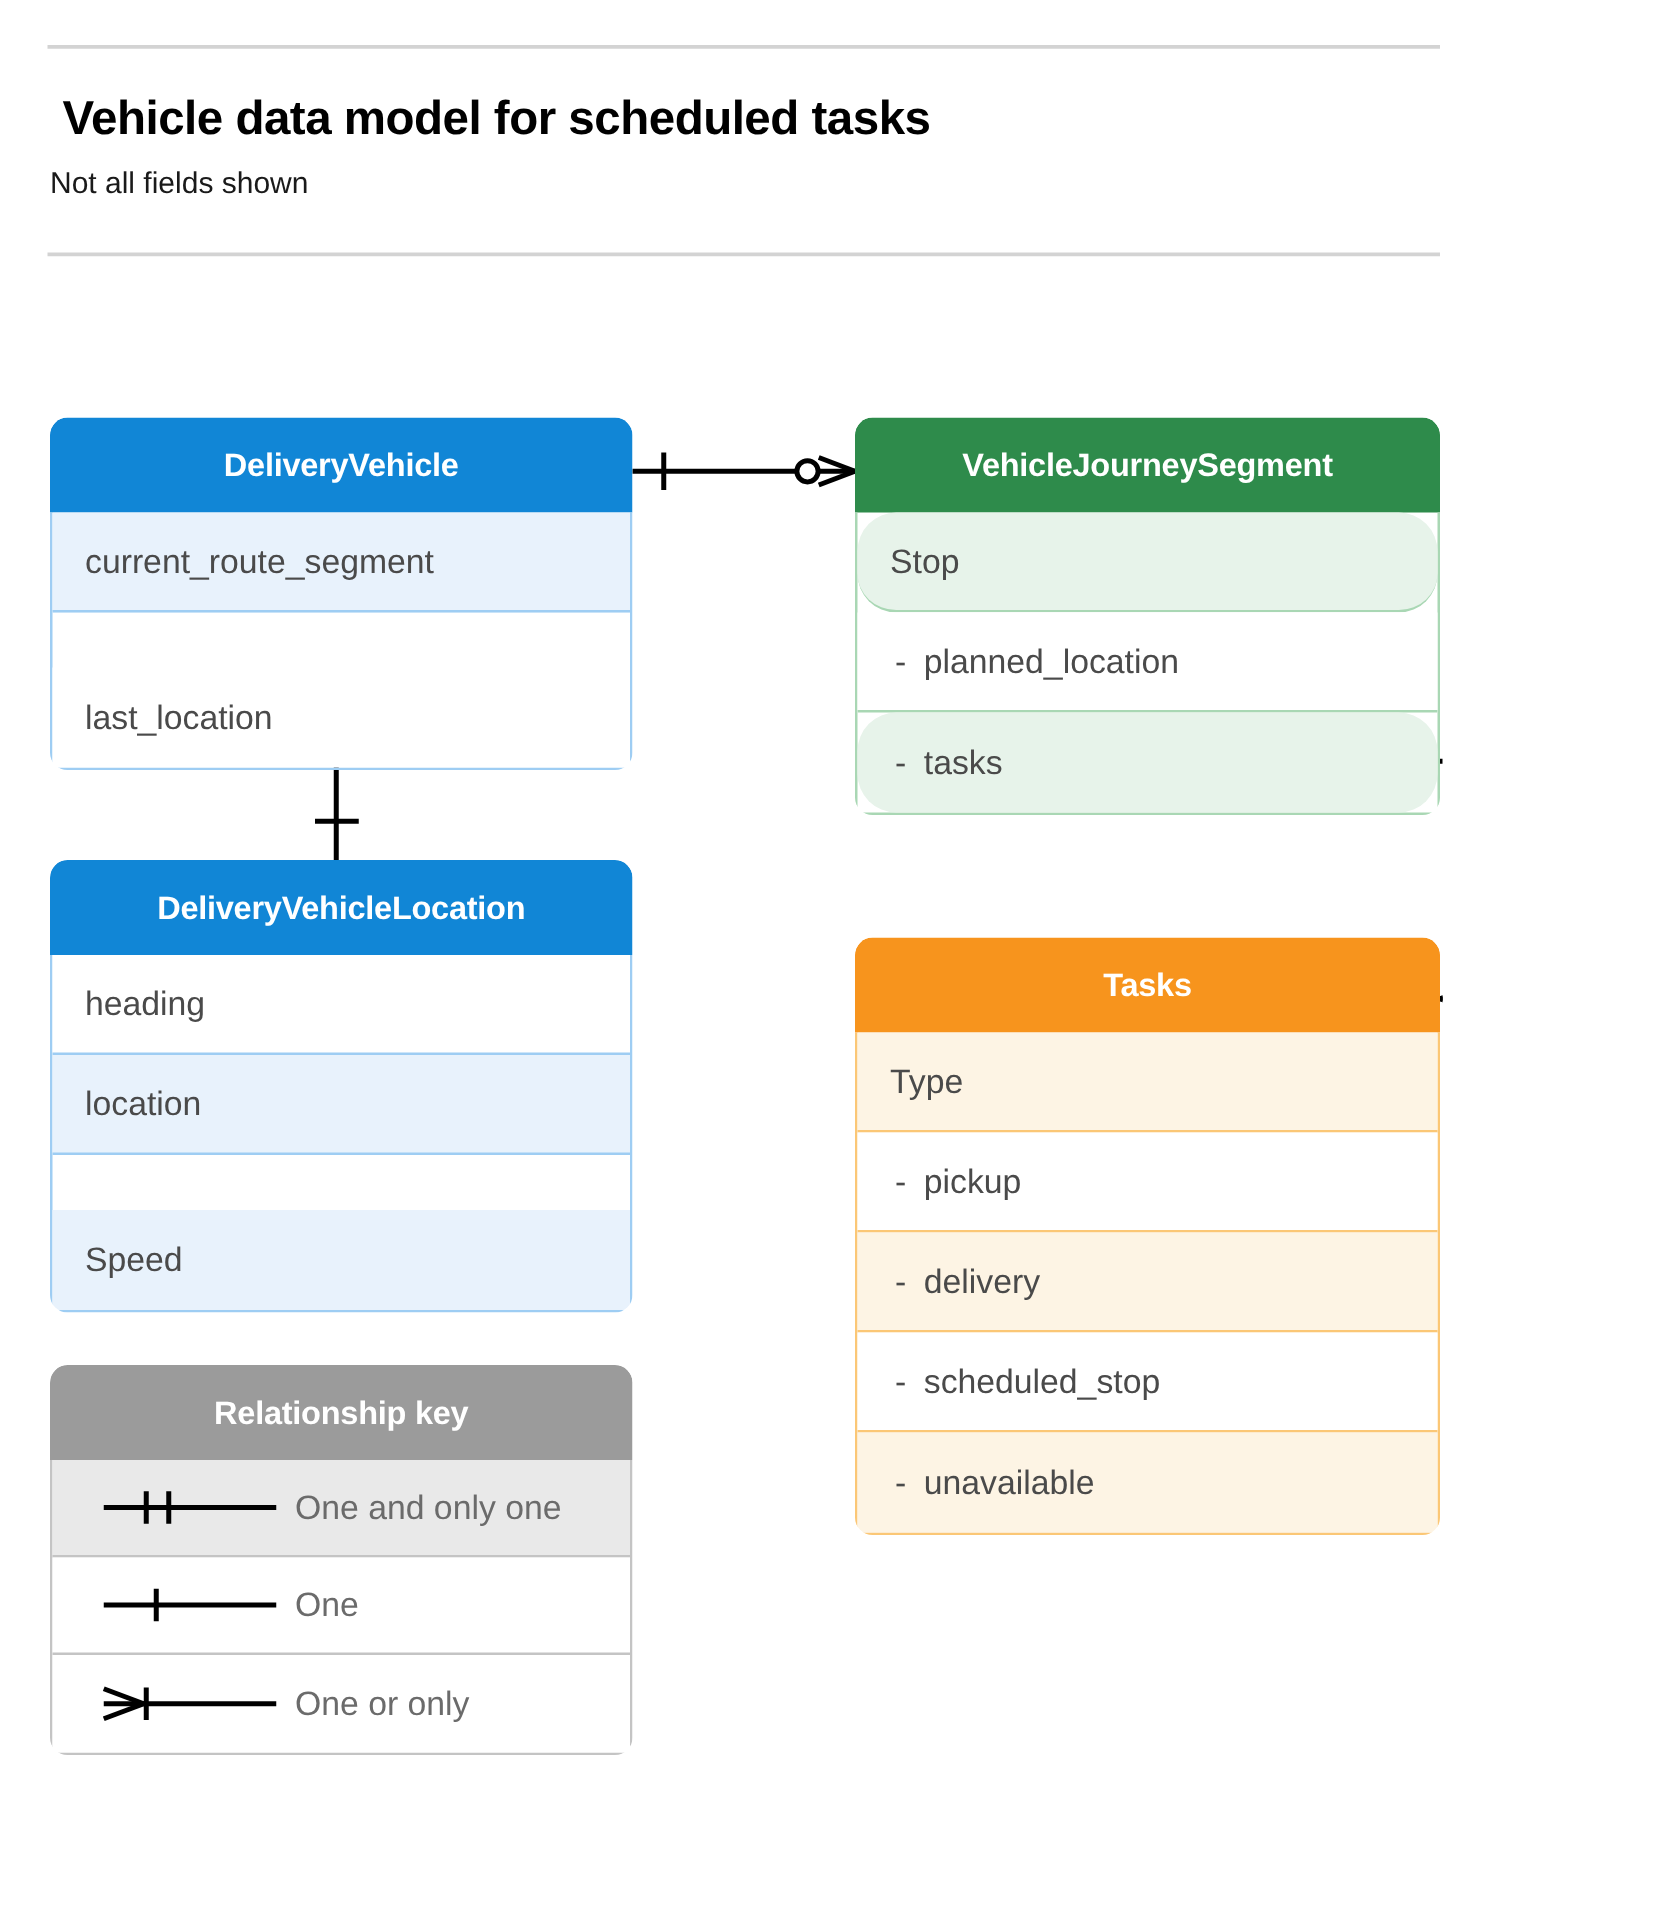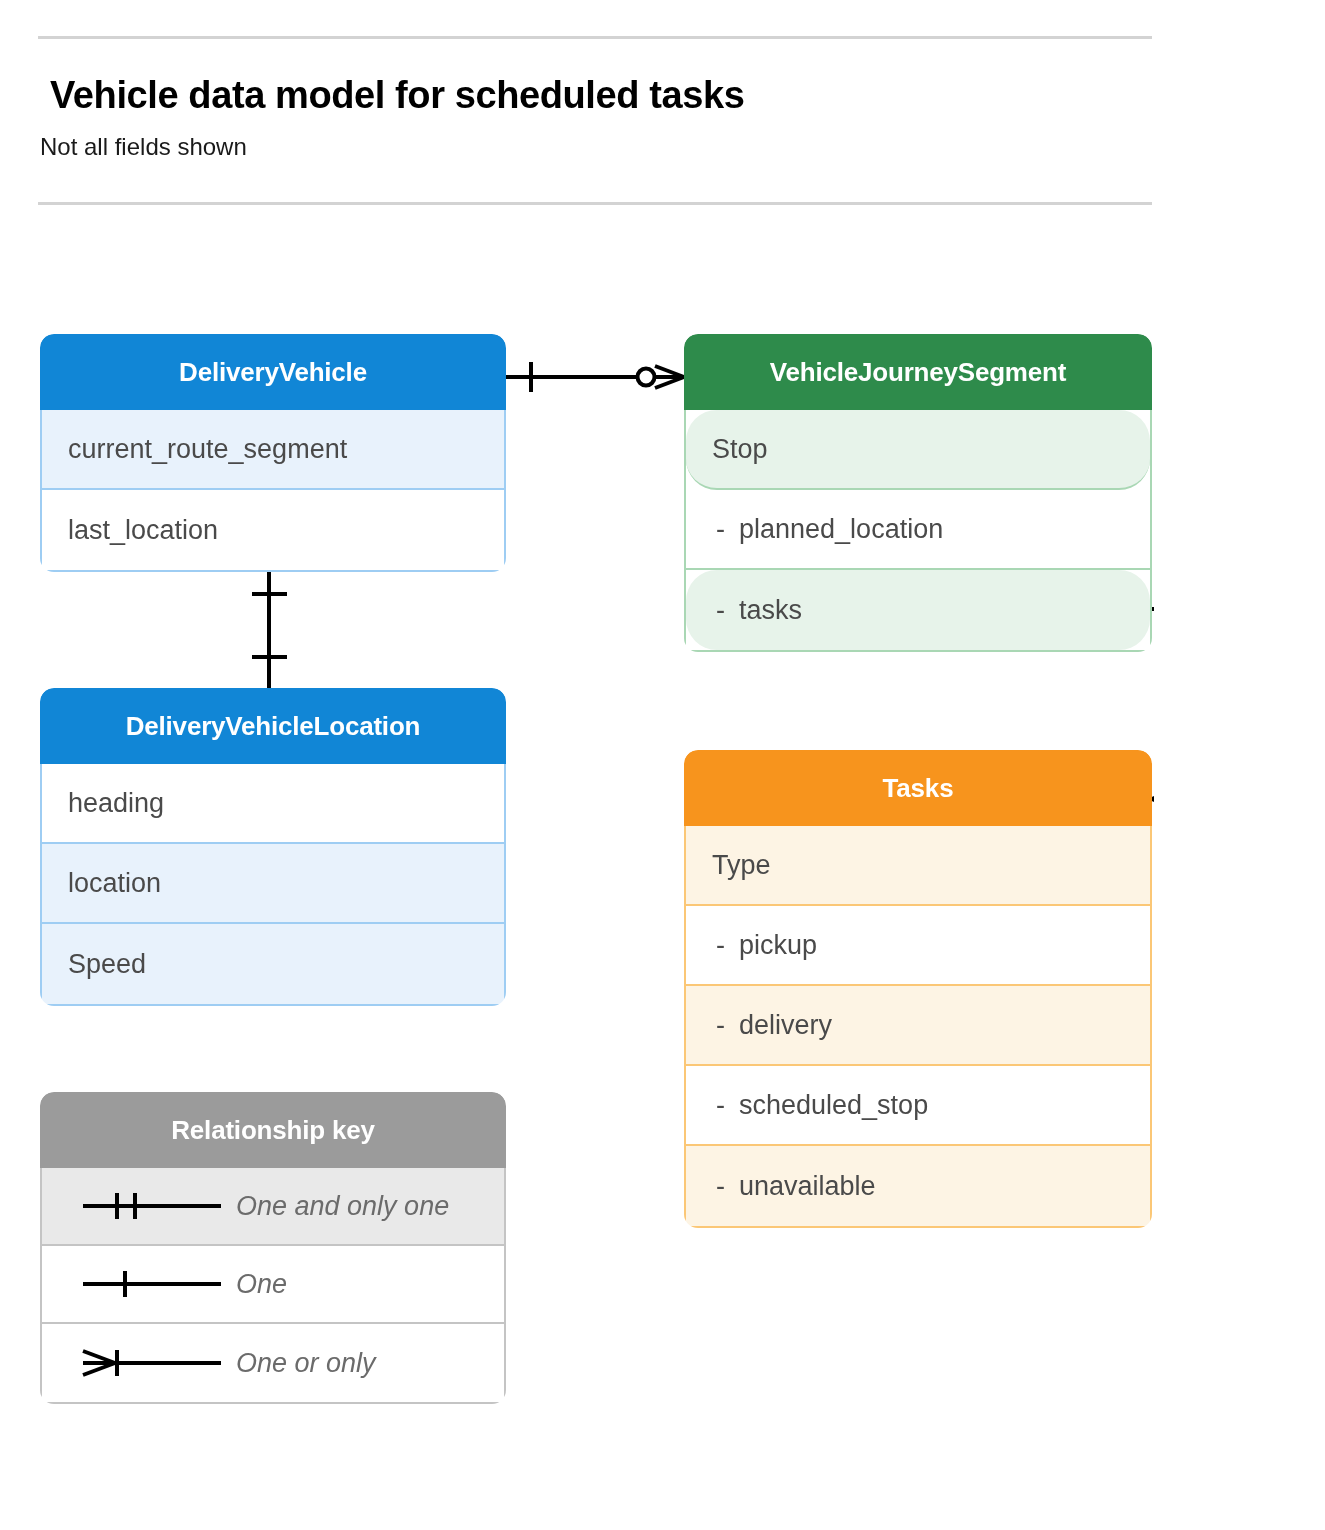--- a/index.html
+++ b/index.html
@@ -84,21 +84,21 @@
     white-space: nowrap;
   }
   .entity-row.indent { padding-left: 30px; }
   .entity-row .dash { margin-right: 14px; }
 
   
   .t-blue .entity-header { background: #1186d6; }
   .t-blue .entity-rows { border: 2px solid #9ecdf3; border-top: none; }
   .t-blue .entity-row { border-bottom: 2px solid #9ecdf3; background: #ffffff; }
   .t-blue .entity-row.alt { background: #e8f2fc; align-items: center; }
-  .t-blue .entity-row:last-child { border-bottom: none; }
+  .t-blue .entity-row:last-child { border-bottom: none; margin-top: 44px; }
 
   
   .t-green .entity-header { background: #2e8b4b; }
   .t-green .entity-rows { border: 2px solid #a9d7b4; border-top: none; }
   .t-green .entity-row { border-bottom: 2px solid #a9d7b4; background: #ffffff; }
   .t-green .entity-row.alt { background: #e7f3ea; border-radius: 31px; }
   .t-green .entity-row:last-child { border-bottom: none; }
 
   
   .t-orange .entity-header { background: #f7941d; }
@@ -123,21 +123,20 @@
 
   
   .legend-row {
     box-sizing: border-box;
     height: 78px;
     display: flex;
     align-items: center;
     font-size: 27px;
     color: #6b6b6b;
     white-space: nowrap;
-    font-style: italic;
   }
   .legend-glyph {
     width: 168px;
     flex: 0 0 168px;
     display: flex;
     align-items: center;
     justify-content: center;
   }
 
   

